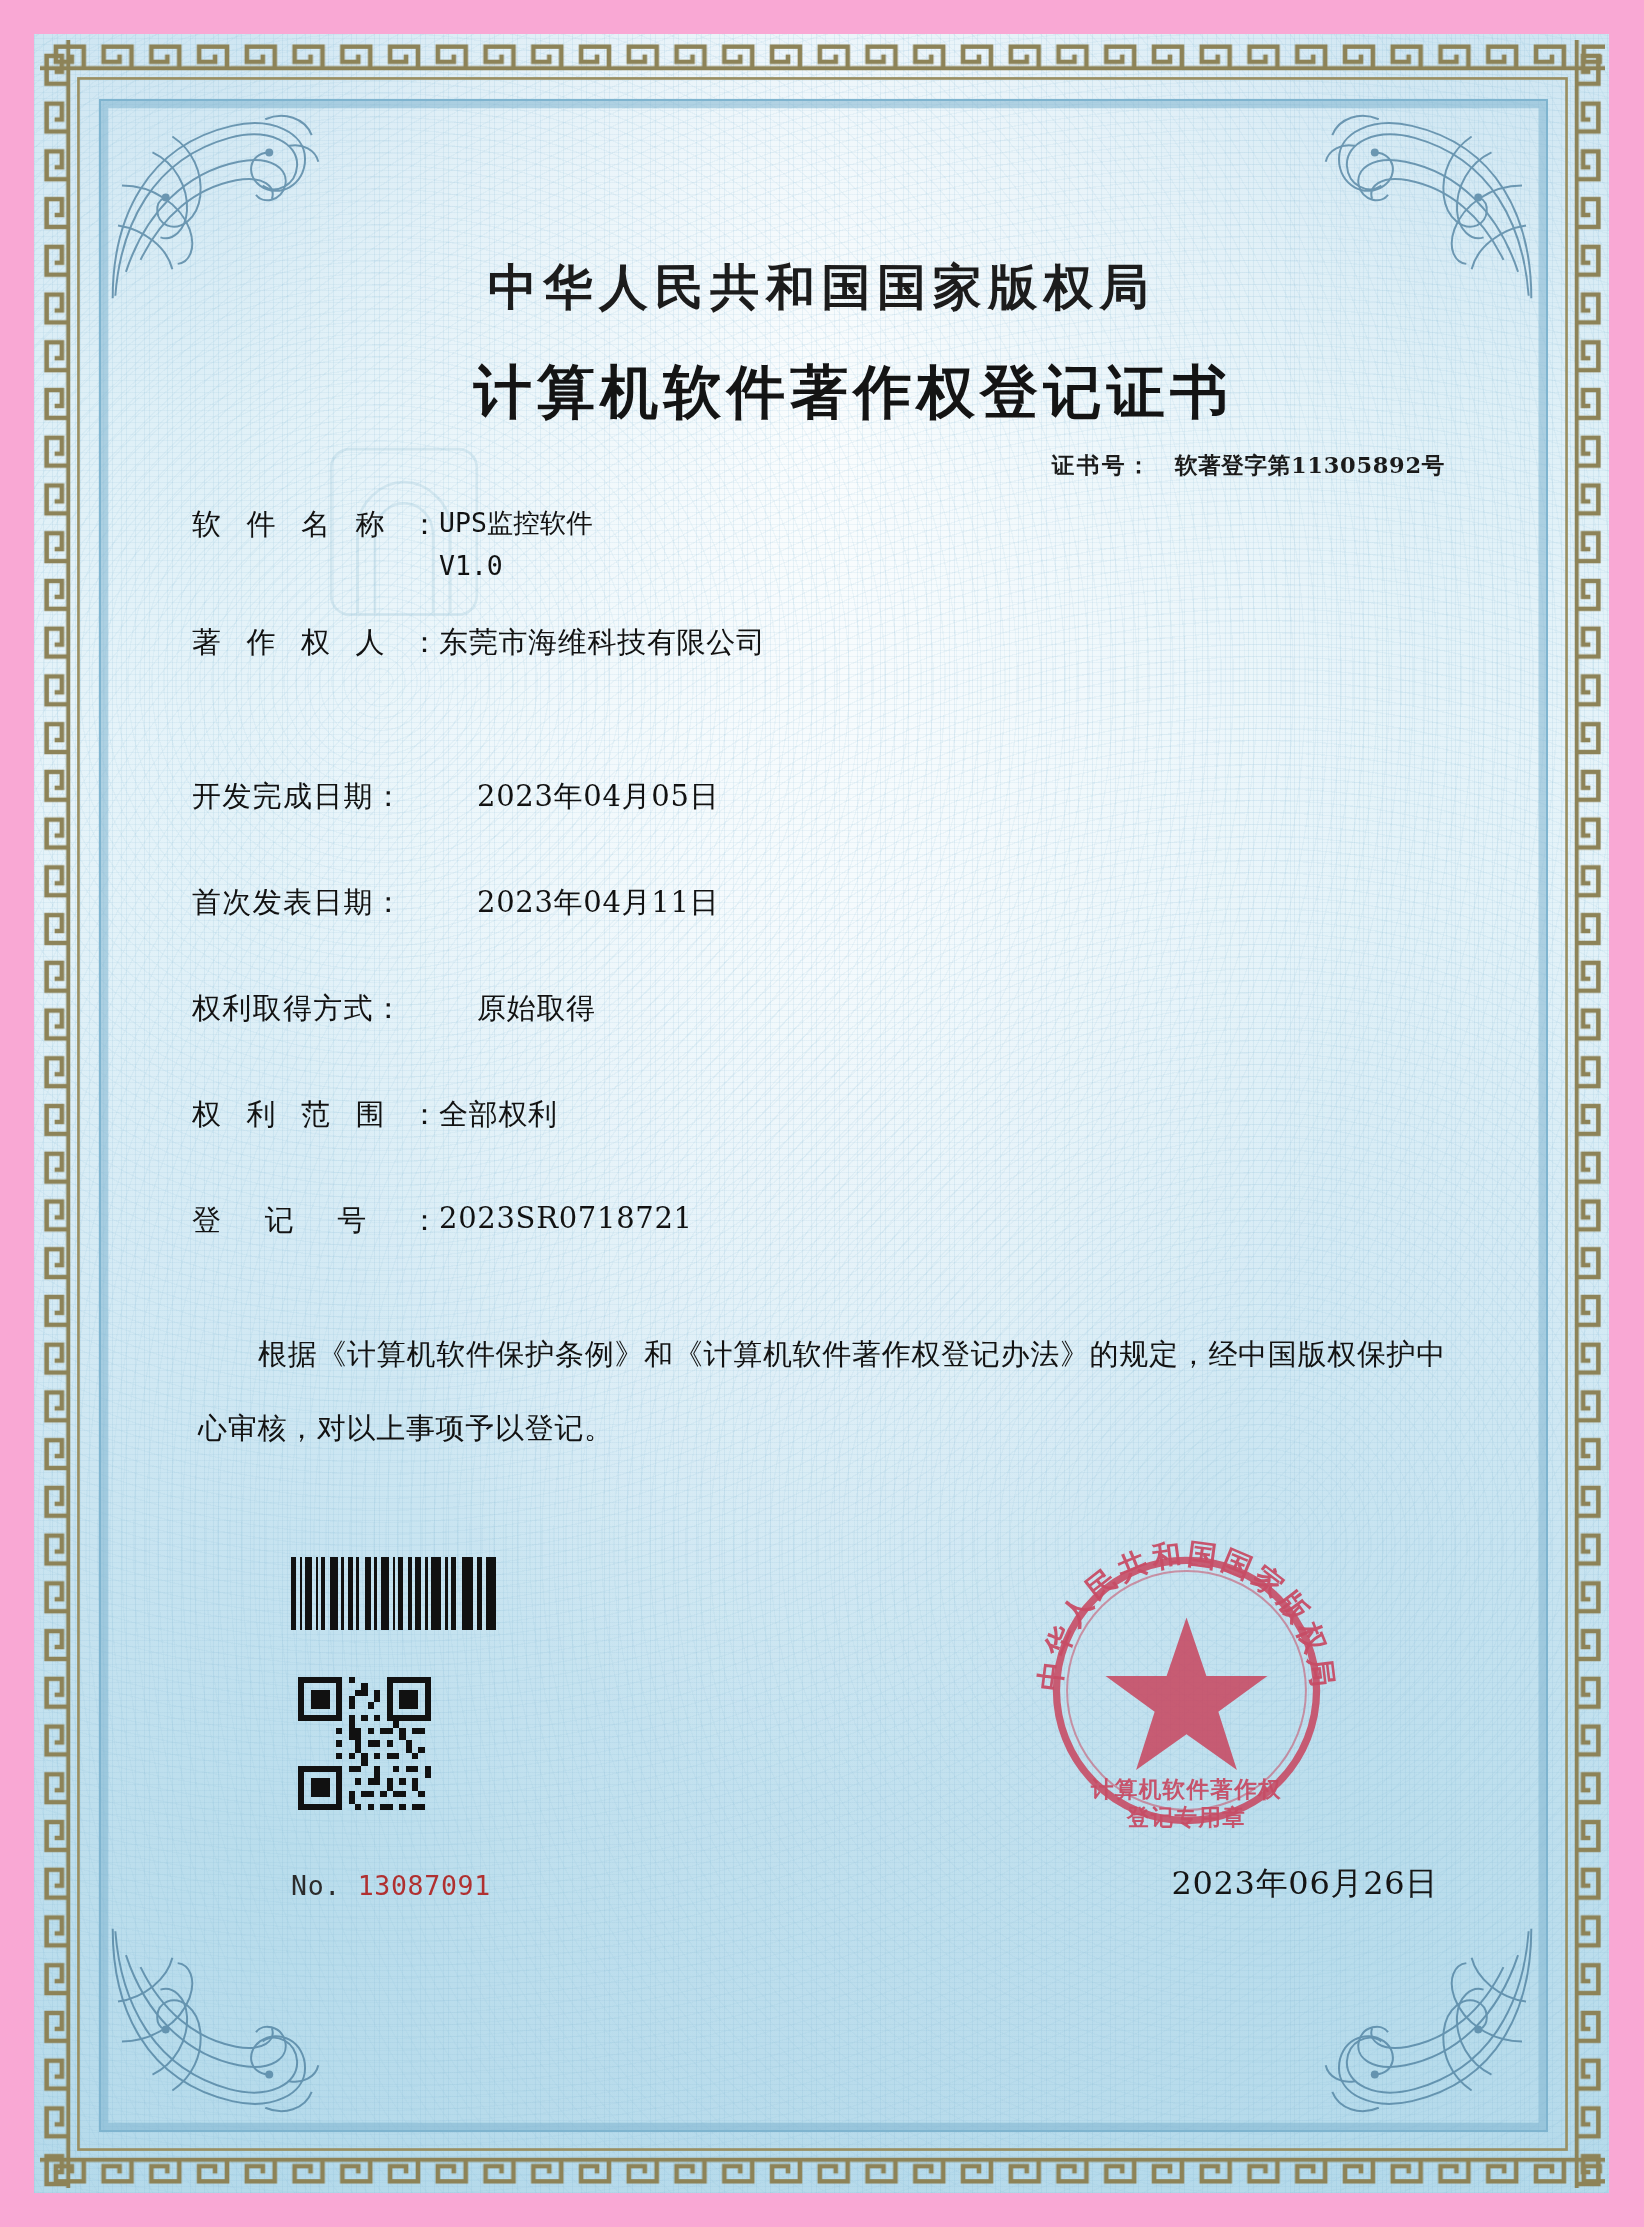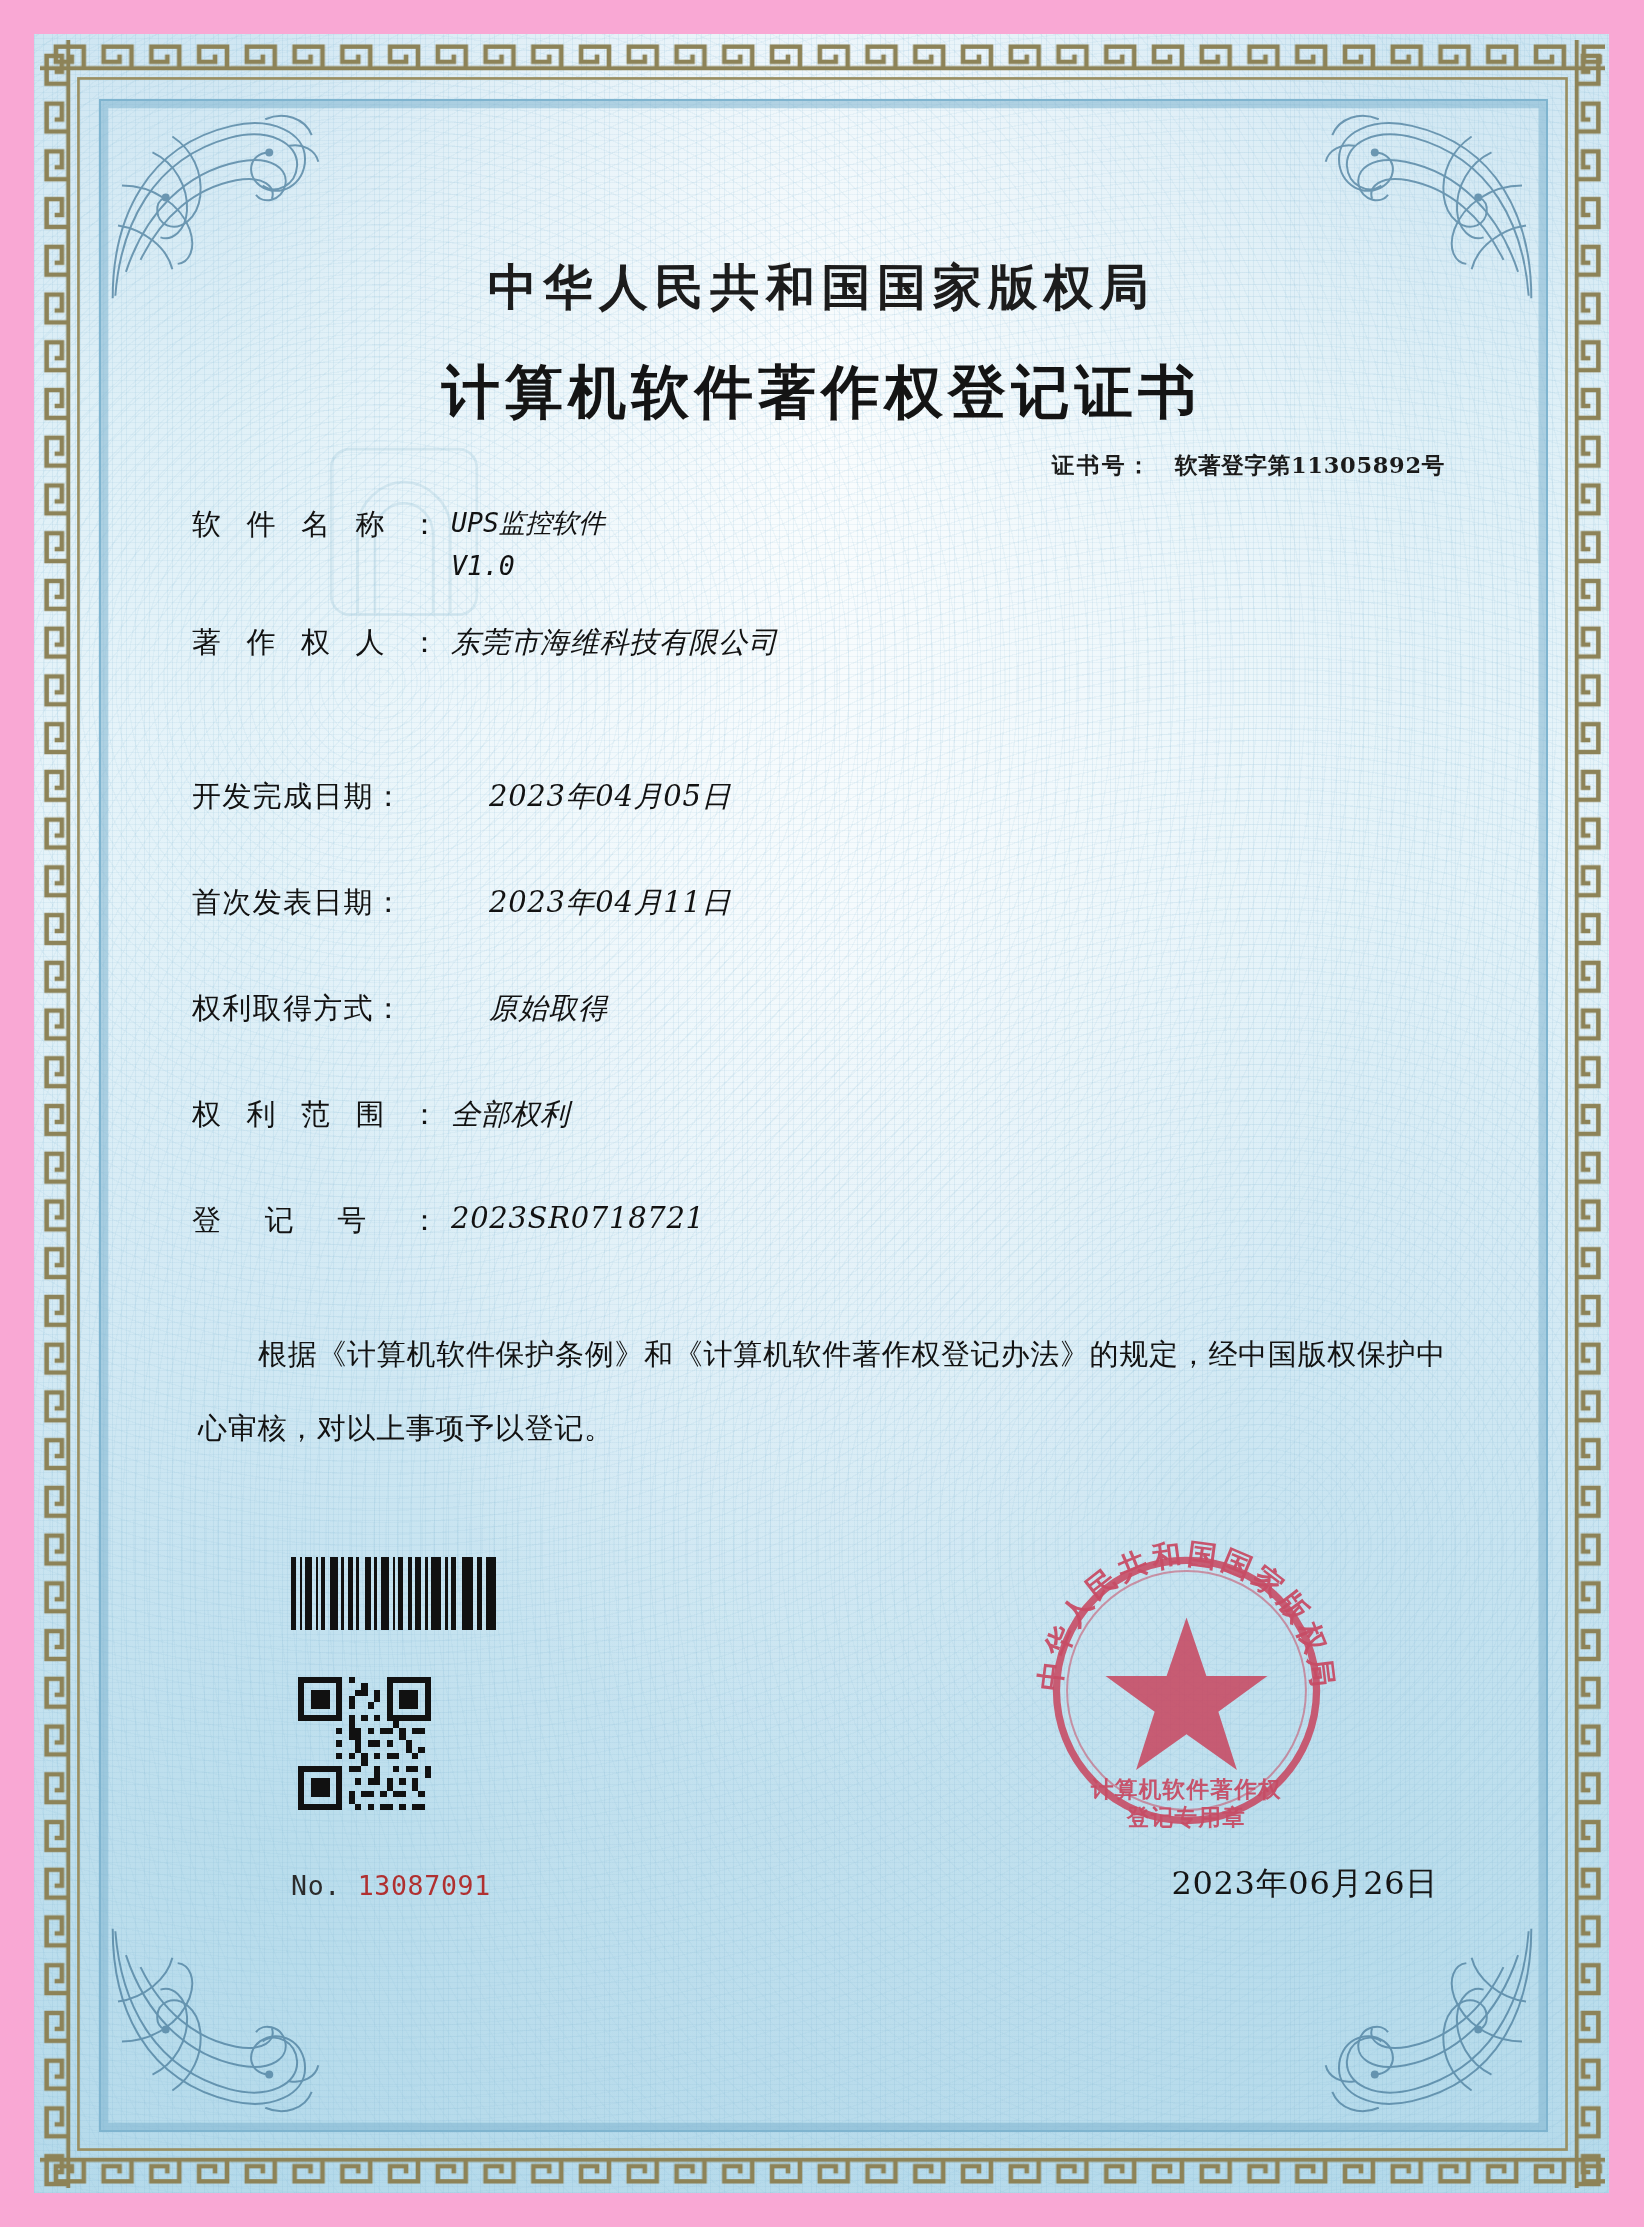--- a/index.html
+++ b/index.html
@@ -102,20 +102,21 @@
     position: absolute;
     top: 255px;
     left: 0;
     width: 1445px;
     text-align: center;
     font-family: "DejaVu Serif", serif;
     font-weight: bold;
     font-size: 58px;
     letter-spacing: 5.3px;
     color: #141414;
+    padding-left: 32px;
   }
 
   .cert-no-row {
     position: absolute;
     top: 351px;
     right: 99px;
     font-family: "DejaVu Serif", serif;
     font-weight: bold;
     font-size: 22.5px;
     color: #1b1b1b;
@@ -143,22 +144,20 @@
   .field .k.spread {
     display: flex;
     justify-content: space-between;
     width: 247px;
     padding-right: 0;
   }
   .field .k .colon { letter-spacing: 0; }
   .field .v {
     font-size: 29px;
     letter-spacing: 0.7px;
-    margin-left: 12px;
-    font-style: italic;
   }
   .field .v.mono {
     font-family: "DejaVu Sans Mono", monospace;
     font-size: 26.5px;
     letter-spacing: 0px;
   }
   .field .v .line2 { display: block; margin-top: 9.3px; }
 
   .f-name      { top: 406px; }
   .f-owner     { top: 524px; }

